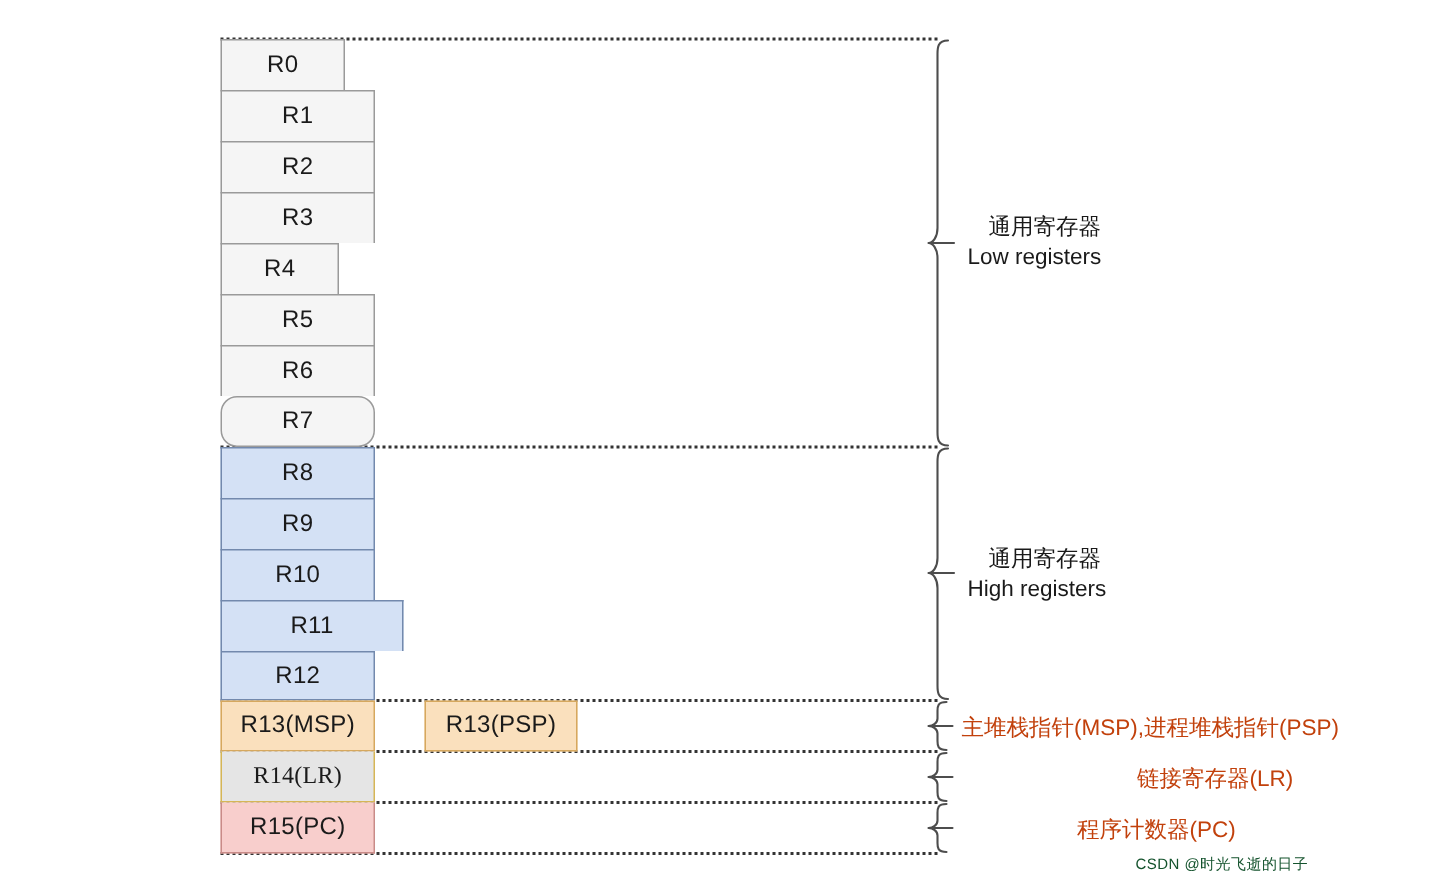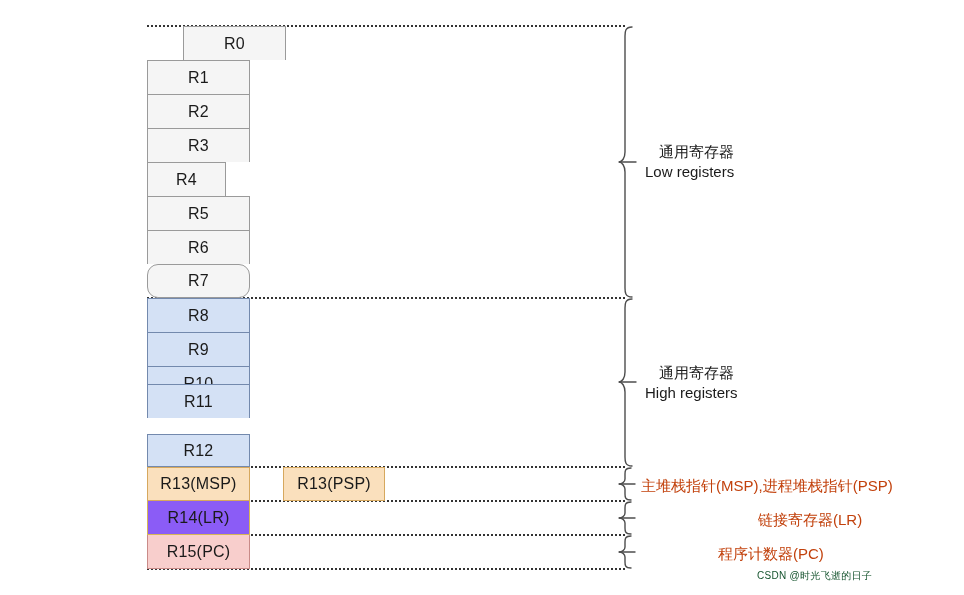--- a/index.html
+++ b/index.html
@@ -56,23 +56,24 @@
 
   .reg-msp {
     background: #fae0bd;
     border: 1px solid #d6a85e;
   }
   .reg-psp {
     background: #fae0bd;
     border: 1px solid #d6a85e;
   }
   .reg-lr {
-    background: #8b5cf6;
+    background: #e5e5e5;
     border: 1px solid #d6b656;
     border-top: none;
+    font-family: Liberation Serif, serif;
   }
   .reg-pc {
     background: #f8cecc;
     border: 1px solid #c98b88;
     border-top: none;
   }
 
   
   .dotline {
     position: absolute;
@@ -129,21 +130,21 @@
 
 <div id="canvas">
 
   <div class="dotline" style="left:147px; top:25px;  width:478px;"></div>
   <div class="dotline" style="left:147px; top:297px; width:478px;"></div>
   <div class="dotline" style="left:147px; top:466px; width:478px;"></div>
   <div class="dotline" style="left:147px; top:500px; width:478px;"></div>
   <div class="dotline" style="left:147px; top:534px; width:478px;"></div>
   <div class="dotline" style="left:147px; top:568px; width:478px;"></div>
 
-  <div class="reg-box reg-low" style="left:147px; top:26px;  width:103px; height:34px;margin-left:36px;">
+  <div class="reg-box reg-low" style="left:147px; top:26px;  width:83px; height:34px;">
     <span>R0</span>
   </div>
   <div class="reg-box reg-low" style="left:147px; top:60px;  width:103px; height:34px;">
     <span>R1</span>
   </div>
   <div class="reg-box reg-low" style="left:147px; top:94px;  width:103px; height:34px;">
     <span>R2</span>
   </div>
   <div class="reg-box reg-low" style="left:147px; top:128px; width:103px; height:34px;">
     <span>R3</span>
@@ -163,21 +164,21 @@
 
   <div class="reg-box reg-high" style="left:147px; top:298px; width:103px; height:34px;">
     <span>R8</span>
   </div>
   <div class="reg-box reg-high" style="left:147px; top:332px; width:103px; height:34px;">
     <span>R9</span>
   </div>
   <div class="reg-box reg-high" style="left:147px; top:366px; width:103px; height:34px;">
     <span>R10</span>
   </div>
-  <div class="reg-box reg-high" style="left:147px; top:384px; width:103px; height:34px;">
+  <div class="reg-box reg-high" style="left:147px; top:400px; width:122px; height:34px;">
     <span>R11</span>
   </div>
   <div class="reg-box reg-high last" style="left:147px; top:434px; width:103px; height:33px;">
     <span>R12</span>
   </div>
 
   <div class="reg-box reg-msp" style="left:147px; top:467px; width:103px; height:34px;">
     <span>R13(MSP)</span>
   </div>
   <div class="reg-box reg-psp" style="left:283px; top:467px; width:102px; height:34px;">

